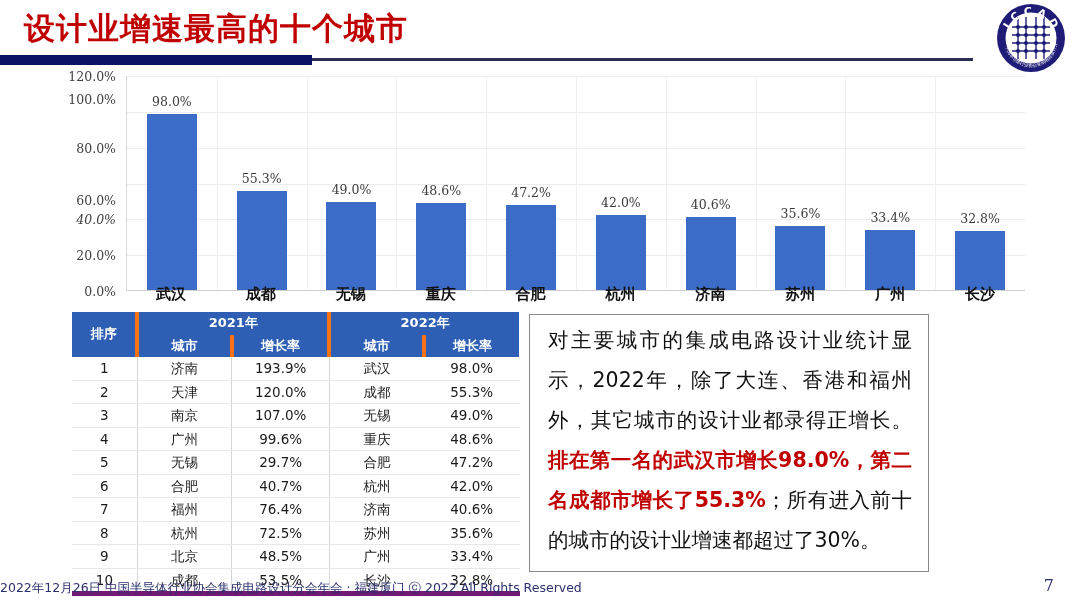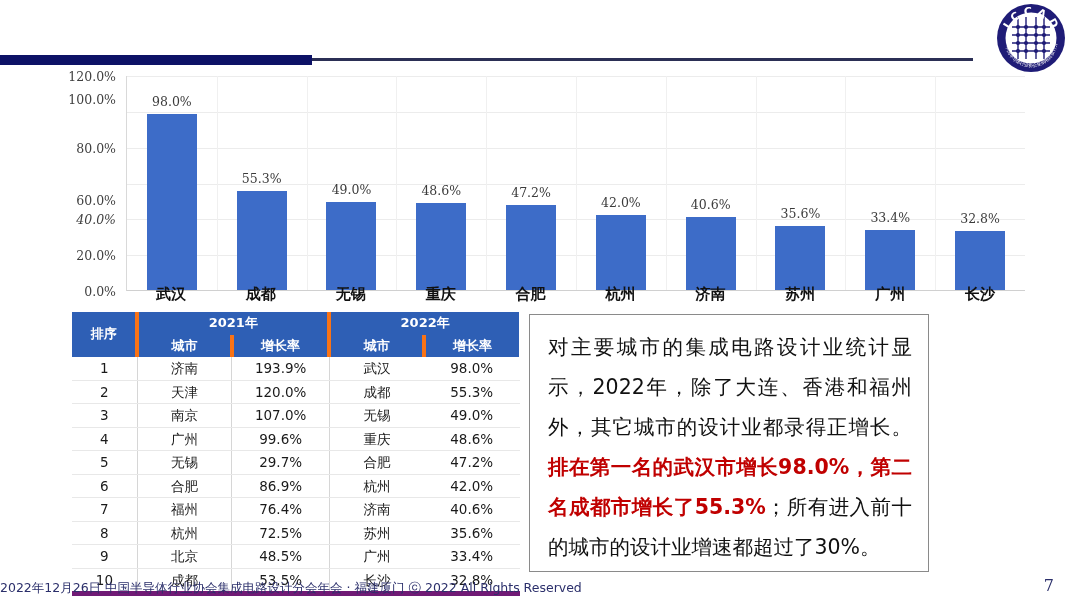--- a/index.html
+++ b/index.html
@@ -195,21 +195,21 @@
   
   #callout {
     position: absolute;
     left: 529px;
     top: 314px;
     width: 400px;
     height: 258px;
     border: 1.5px solid #8a8a8a;
     background: #ffffff;
     box-sizing: border-box;
-    padding: 12px 16px 10px 18px;
+    padding: 5px 16px 10px 18px;
   }
   #callout-text {
     font-size: 20.5px;
     line-height: 40px;
     color: #111111;
     text-align: justify;
     font-family: "DejaVu Sans", "Liberation Sans", sans-serif;
   }
   #callout-text .hl {
     color: #C00000;
@@ -234,20 +234,21 @@
     font-size: 16px;
     color: #2B2F6B;
     font-family: "DejaVu Serif", "Liberation Serif", serif;
   }
 </style>
 </head>
 <body>
 
 <div id="slide">
 
+  <div id="title">设计业增速最高的十个城市</div>
   <div id="title-bar-thick"></div>
   <div id="title-bar-thin"></div>
 
   <div id="logo">
     <svg width="70" height="70" viewBox="0 0 70 70">
       <circle cx="35" cy="35" r="34" fill="#1F1C77"></circle>
       <circle cx="35" cy="35" r="25.5" fill="#ffffff"></circle>
       <g stroke="#1F1C77" stroke-width="1.4" fill="none">
         <line x1="16" y1="24" x2="54" y2="24"></line>
         <line x1="16" y1="32" x2="54" y2="32"></line>
@@ -430,21 +431,21 @@
         <tr>
           <td>5</td>
           <td class="sepcol">无锡</td>
           <td class="sepcol">29.7%</td>
           <td class="sepcol">合肥</td>
           <td>47.2%</td>
         </tr>
         <tr>
           <td>6</td>
           <td class="sepcol">合肥</td>
-          <td class="sepcol">86.9%</td>
+          <td class="sepcol">40.7%</td>
           <td class="sepcol">杭州</td>
           <td>42.0%</td>
         </tr>
         <tr>
           <td>7</td>
           <td class="sepcol">福州</td>
           <td class="sepcol">76.4%</td>
           <td class="sepcol">济南</td>
           <td>40.6%</td>
         </tr>

